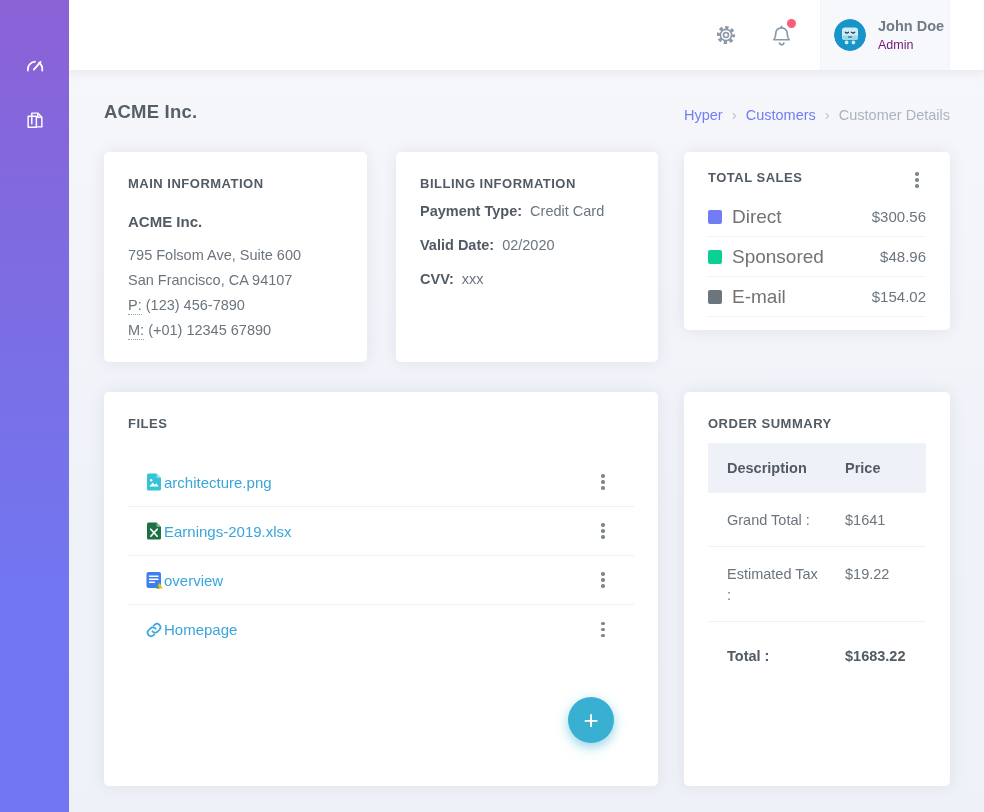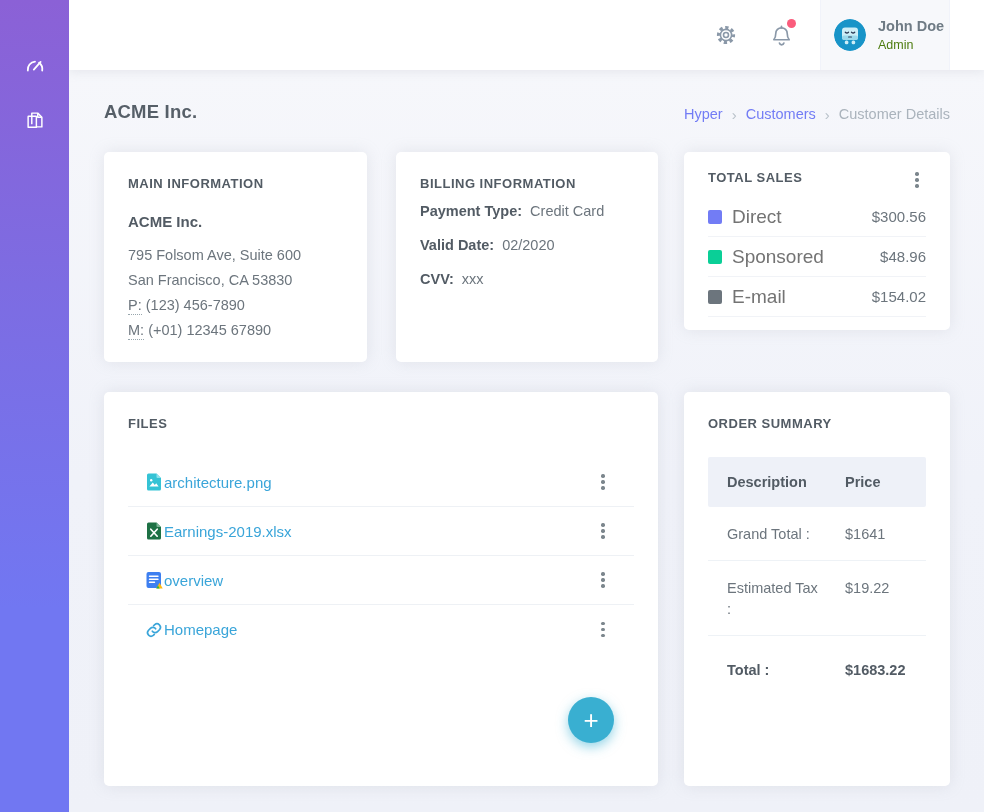--- a/index.html
+++ b/index.html
@@ -28,34 +28,34 @@
     display:flex; align-items:center; justify-content:center; cursor:pointer; }
   .bell-wrap { position:relative; }
   .bell-dot { position:absolute; right:5px; top:4px; width:9px; height:9px;
     border-radius:50%; background:#fa5c7c; }
   .user-box { position:absolute; left:751px; top:0; width:130px; height:70px;
     background:#f7f8fb; border-left:1px solid #f1f3fa; border-right:1px solid #f1f3fa;
     display:flex; align-items:center; cursor:pointer; }
   .user-box .avatar { width:32px; height:32px; margin-left:13px; border-radius:50%; overflow:hidden; flex:none; }
   .user-meta { margin-left:12px; line-height:1; }
   .user-name { font-size:14.5px; color:#6f7b85; font-weight:700; }
-  .user-role { font-size:12.5px; color:#4d7c0f; margin-top:5px; }
+  .user-role { font-size:12.5px; color:#701a75; margin-top:5px; }
 
   
   .content {
     position:absolute; left:69px; top:70px; width:915px; height:742px;
     background:linear-gradient(180deg,#f6f7fb 0%,#f0f2f9 55%,#eff1f8 100%);
   }
   .page-title {
     position:absolute; left:104px; top:101px;
     font-size:18.5px; font-weight:700; color:#565f68; letter-spacing:.2px;
   }
   .breadcrumb {
     position:absolute; right:34px; top:106px;
-    display:flex; align-items:flex-start; gap:9px; font-size:14.5px;
+    display:flex; align-items:center; gap:9px; font-size:14.5px;
   }
   .bc-link { color:#727cf5; cursor:pointer; }
   .bc-sep  { color:#b9c2ca; font-size:15px; }
   .bc-current { color:#aab3bc; }
 
   
   .card {
     position:absolute; background:#fff; border-radius:5px;
     box-shadow:0 0 16px rgba(154,161,171,.20); padding:24px;
   }
@@ -102,21 +102,21 @@
   .file-row .dots-btn { margin-left:auto; }
   .fab {
     position:absolute; left:464px; top:305px; width:46px; height:46px; border-radius:50%;
     background:#39afd1; color:#fff; border:none; cursor:pointer;
     display:flex; align-items:center; justify-content:center;
     font-size:26px; font-weight:400; line-height:1;
     box-shadow:0 4px 12px rgba(57,175,209,.55);
   }
 
   
-  .ot { margin-top:26px; font-size:14.5px; }
+  .ot { margin-top:12px; font-size:14.5px; }
   .ot-head { display:flex; align-items:center; height:50px; background:#eef1f8; border-radius:2px;
     font-weight:700; color:#525b64; }
   .c1 { width:137px; padding-left:19px; padding-right:25px; }
   .c2 { flex:1; }
   .ot-row { display:flex; align-items:flex-start; padding:17px 0 15px;
     border-bottom:1px solid #eef2f6; line-height:21px; color:#6c757d; }
   .ot-row.total { border-bottom:none; padding-top:24px; font-weight:700; color:#525b64; }
 </style>
 </head>
 <body>
@@ -185,21 +185,21 @@
     <span class="bc-link">Customers</span>
     <span class="bc-sep">›</span>
     <span class="bc-current">Customer Details</span>
   </nav>
 
   <section class="card" id="card-main">
     <div class="card-title">MAIN INFORMATION</div>
     <div class="company-name">ACME Inc.</div>
     <div class="addr">
       <div>795 Folsom Ave, Suite 600</div>
-      <div>San Francisco, CA 53830</div>
+      <div>San Francisco, CA 94107</div>
       <div><span class="abbr">P:</span> <span>(123) 456-7890</span></div>
       <div><span class="abbr">M:</span> <span>(+01) 12345 67890</span></div>
     </div>
   </section>
 
   <section class="card" id="card-billing">
     <div class="card-title">BILLING INFORMATION</div>
     <div class="bill-rows">
       <div class="bill-row">
         <span class="bill-label">Payment Type:</span><span class="bill-value">Credit Card</span>

